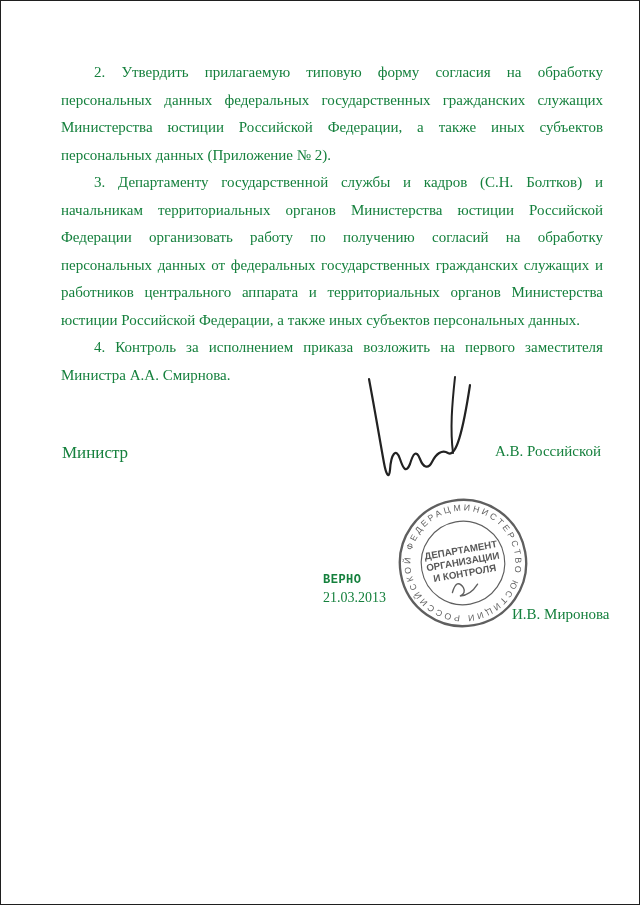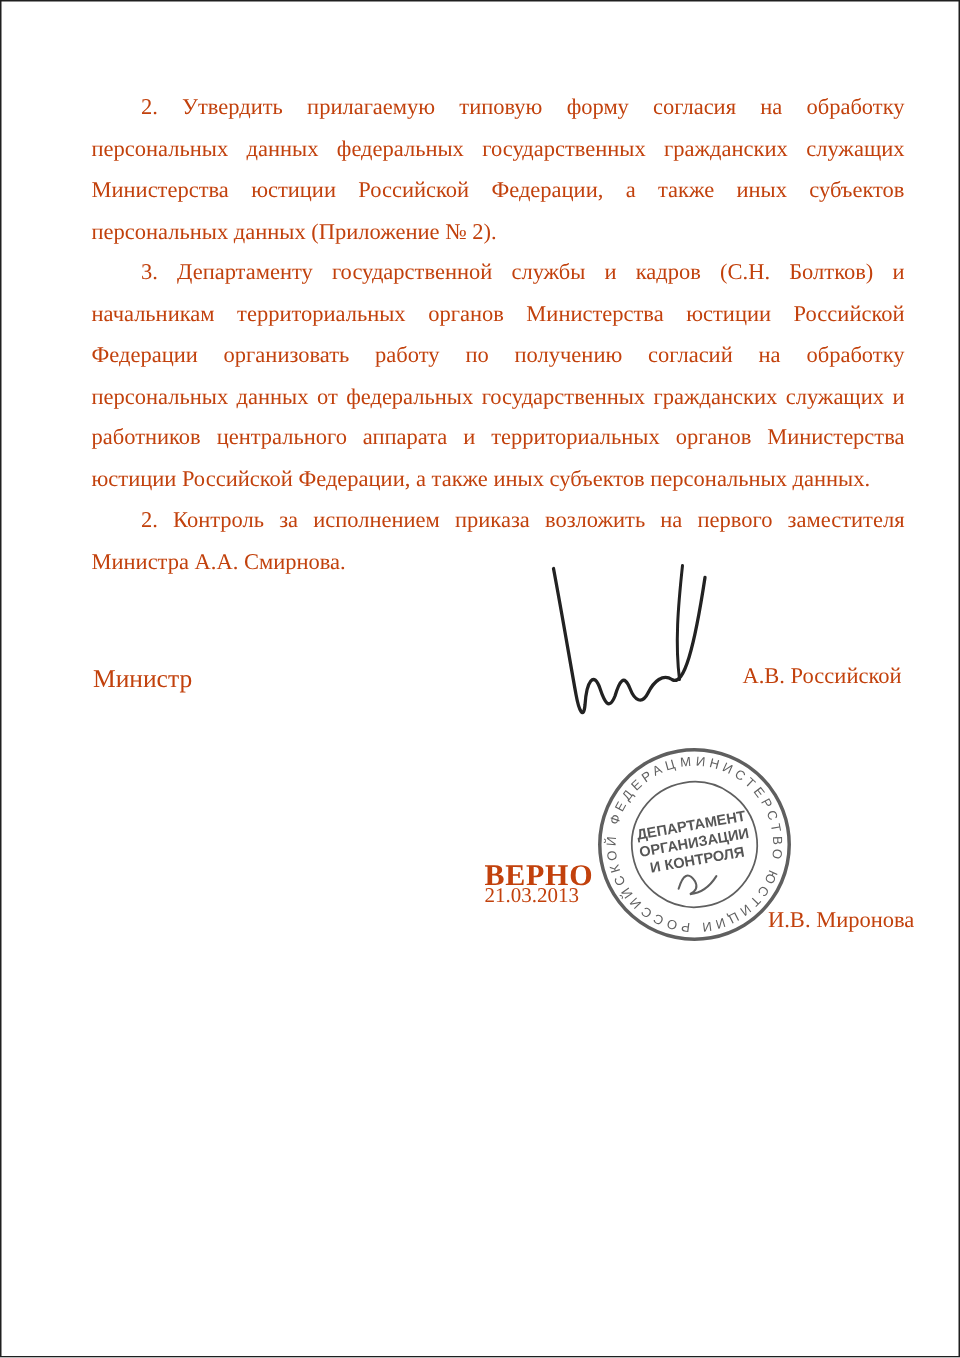--- a/index.html
+++ b/index.html
@@ -3,21 +3,21 @@
 <meta charset="utf-8">
 <style>
   html,body{margin:0;padding:0;background:#e8e8e8;}
   .page{
     position:relative;
     width:638px;height:903px;
     background:#ffffff;
     border:1px solid #1f1f1f;
     margin:0 auto;
     font-family:"Liberation Serif", serif;
-    color:#c2410c;
+    color:#15803d;
     overflow:hidden;
   }
   .content{
     position:absolute;
     left:60px;right:36px;top:58px;
     font-size:15px;
     line-height:27.5px;
     text-align:justify;
   }
   .para{margin:0;text-indent:33px;}
@@ -30,33 +30,33 @@
     opacity:.88;
   }
   .stamp-ring-text{
     font-family:"Liberation Sans", sans-serif;
     font-size:9px;letter-spacing:2.6px;fill:#4a4a4a;
   }
   .stamp-inner-text{
     font-family:"Liberation Sans", sans-serif;
     font-size:10px;font-weight:bold;fill:#3f3f3f;
   }
-  .verno{position:absolute;left:322px;top:572px;font-size:20px;font-weight:bold;letter-spacing:.5px;}
+  .verno{position:absolute;left:322px;top:572px;font-size:12px;font-weight:bold;letter-spacing:.5px;font-family:Liberation Mono, monospace;}
   .verno-date{position:absolute;left:322px;top:589px;font-size:14px;}
   .cert-name{position:absolute;left:511px;top:605px;font-size:15px;}
 </style>
 </head>
 <body>
 
 <div class="page">
 
   <div class="content">
     <p class="para">2. Утвердить прилагаемую типовую форму согласия на обработку персональных данных федеральных государственных гражданских служащих Министерства юстиции Российской Федерации, а также иных субъектов персональных данных (Приложение № 2).</p>
     <p class="para">3. Департаменту государственной службы и кадров (С.Н. Болтков) и начальникам территориальных органов Министерства юстиции Российской Федерации организовать работу по получению согласий на обработку персональных данных от федеральных государственных гражданских служащих и работников центрального аппарата и территориальных органов Министерства юстиции Российской Федерации, а также иных субъектов персональных данных.</p>
-    <p class="para">2. Контроль за исполнением приказа возложить на первого заместителя Министра А.А. Смирнова.</p>
+    <p class="para">4. Контроль за исполнением приказа возложить на первого заместителя Министра А.А. Смирнова.</p>
   </div>
 
   <span class="sig-title">Министр</span>
   <span class="sig-name">А.В. Российской</span>
 
   <svg class="signature-svg" viewBox="0 0 132 122" fill="none">
     <path d="M 16 6 C 22 38, 27 68, 31 90 C 33 101, 36 107, 37 97 C 38 81, 43 74, 47 86 C 50 95, 53 101, 57 91 C 60 81, 63 76, 67 86 C 70 94, 75 97, 79 89 C 83 81, 89 76, 95 80 C 103 85, 110 58, 117 12" stroke="#222222" stroke-width="2.2" stroke-linecap="round"></path>
     <path d="M 102 4 C 99 32, 97 56, 100 80" stroke="#222222" stroke-width="2" stroke-linecap="round"></path>
   </svg>
 

